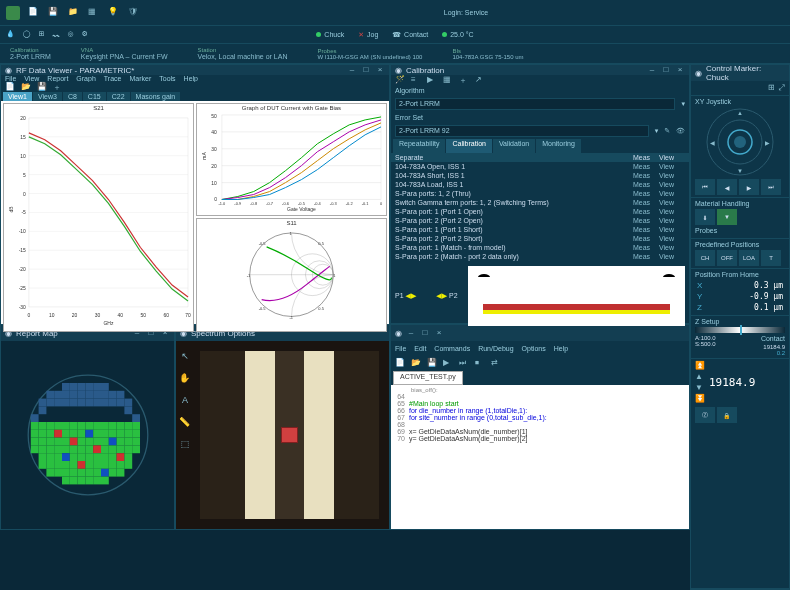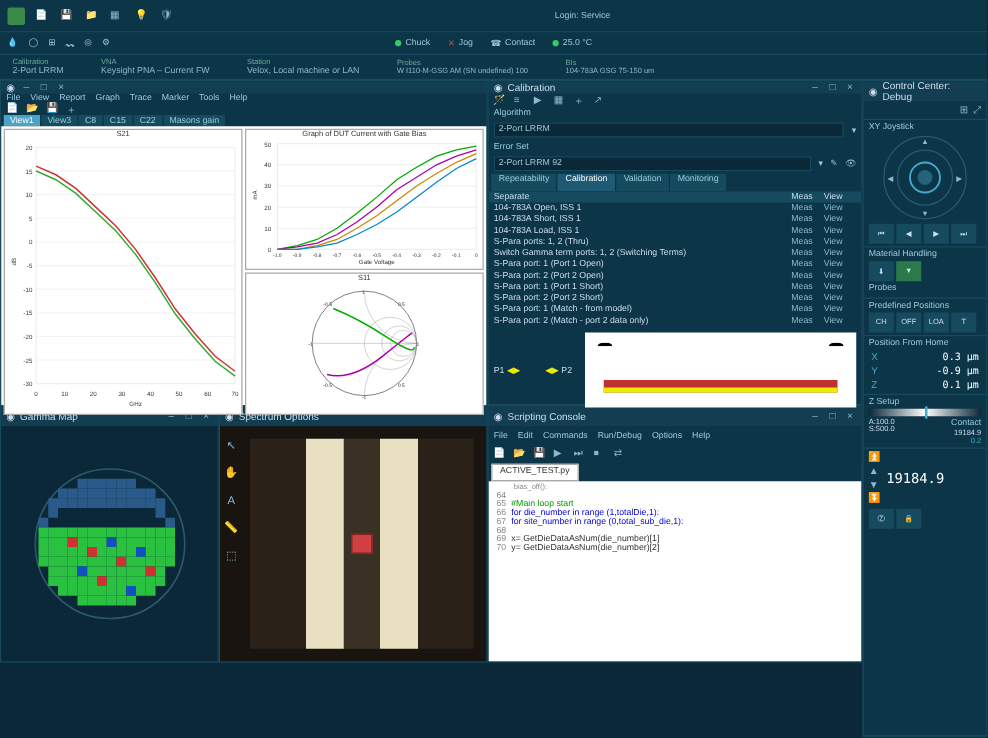--- a/index.html
+++ b/index.html
@@ -143,20 +143,21 @@
       <span style="font-size:6px">104-783A GSG 75-150 um</span>
     </div>
 </div>
 
 <div class="workspace">
   <div class="leftcol">
 
     <div class="panel" style="height:260px">
       <div class="phead">
         <span>◉</span>
+        <span class="ttl">RF Data Viewer - PARAMETRIC*</span>
         <span class="wbtn">–</span>
         <span class="wbtn">□</span>
         <span class="wbtn">×</span>
       </div>
       <div class="pmenu" id="rfmenu">
           <span>File</span>
           <span>View</span>
           <span>Report</span>
           <span>Graph</span>
           <span>Trace</span>
@@ -294,21 +295,21 @@
             </g>
           </svg>
         </div>
       </div>
     </div>
 
     <div style="display:flex;height:206px">
       <div class="panel" style="width:175px">
         <div class="phead">
             <span>◉</span>
-            <span class="ttl">Gamma Map</span>
+            <span class="ttl">Report Map</span>
             <span class="wbtn">–</span>
             <span class="wbtn">□</span>
             <span class="wbtn">×</span>
           </div>
         <div class="wafermap">
           <svg viewBox="0 0 100 100">
             <circle cx="50" cy="50" r="46" fill="#0a2838" stroke="#2a5a6e"></circle>
             <g>
               <rect x="30" y="10" width="6" height="6" fill="#2a5a8a"></rect>
                 <rect x="36" y="10" width="6" height="6" fill="#2a5a8a"></rect>
@@ -590,21 +591,20 @@
           <span class="btn">Help</span>
           <div style="flex:1"></div>
           <span class="btn">OK</span>
         </div>
       </div>
     </div>
 
     <div class="panel" style="height:206px">
       <div class="phead">
           <span>◉</span>
-          <span class="ttl">Scripting Console</span>
           <span class="wbtn">–</span>
           <span class="wbtn">□</span>
           <span class="wbtn">×</span>
         </div>
       <div class="pmenu" id="scmenu">
           <span>File</span>
           <span>Edit</span>
           <span>Commands</span>
           <span>Run/Debug</span>
           <span>Options</span>
@@ -657,21 +657,21 @@
             </div>
         </div>
       </div>
     </div>
   </div>
 
   <div class="rightcol">
     <div class="panel cc" style="height:100%">
       <div class="phead">
           <span>◉</span>
-          <span class="ttl">Control Center: Debug</span>
+          <span class="ttl">Control Marker: Chuck</span>
         </div>
       <div class="ccsec">
         <div style="display:flex;gap:4px;justify-content:flex-end">
           <span style="color:#8bc">⊞</span>
           <span style="color:#8bc">⤢</span>
         </div>
       </div>
       <div class="ccsec">
         <div class="sh">XY Joystick</div>
         <div class="joy">

